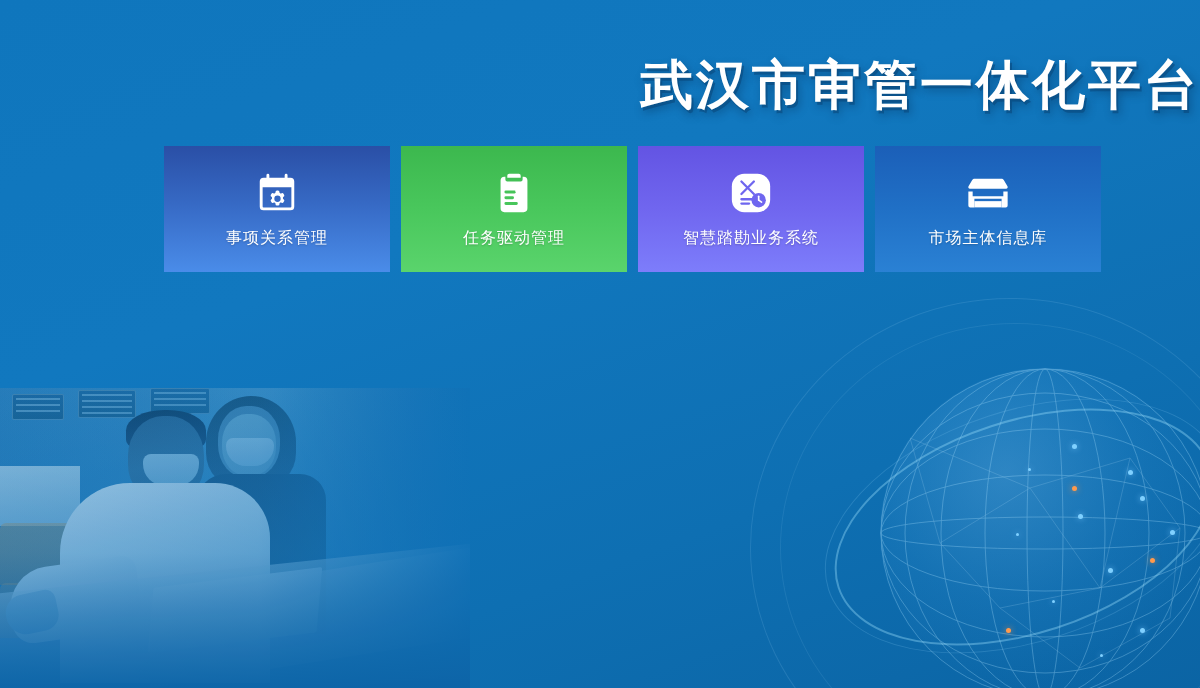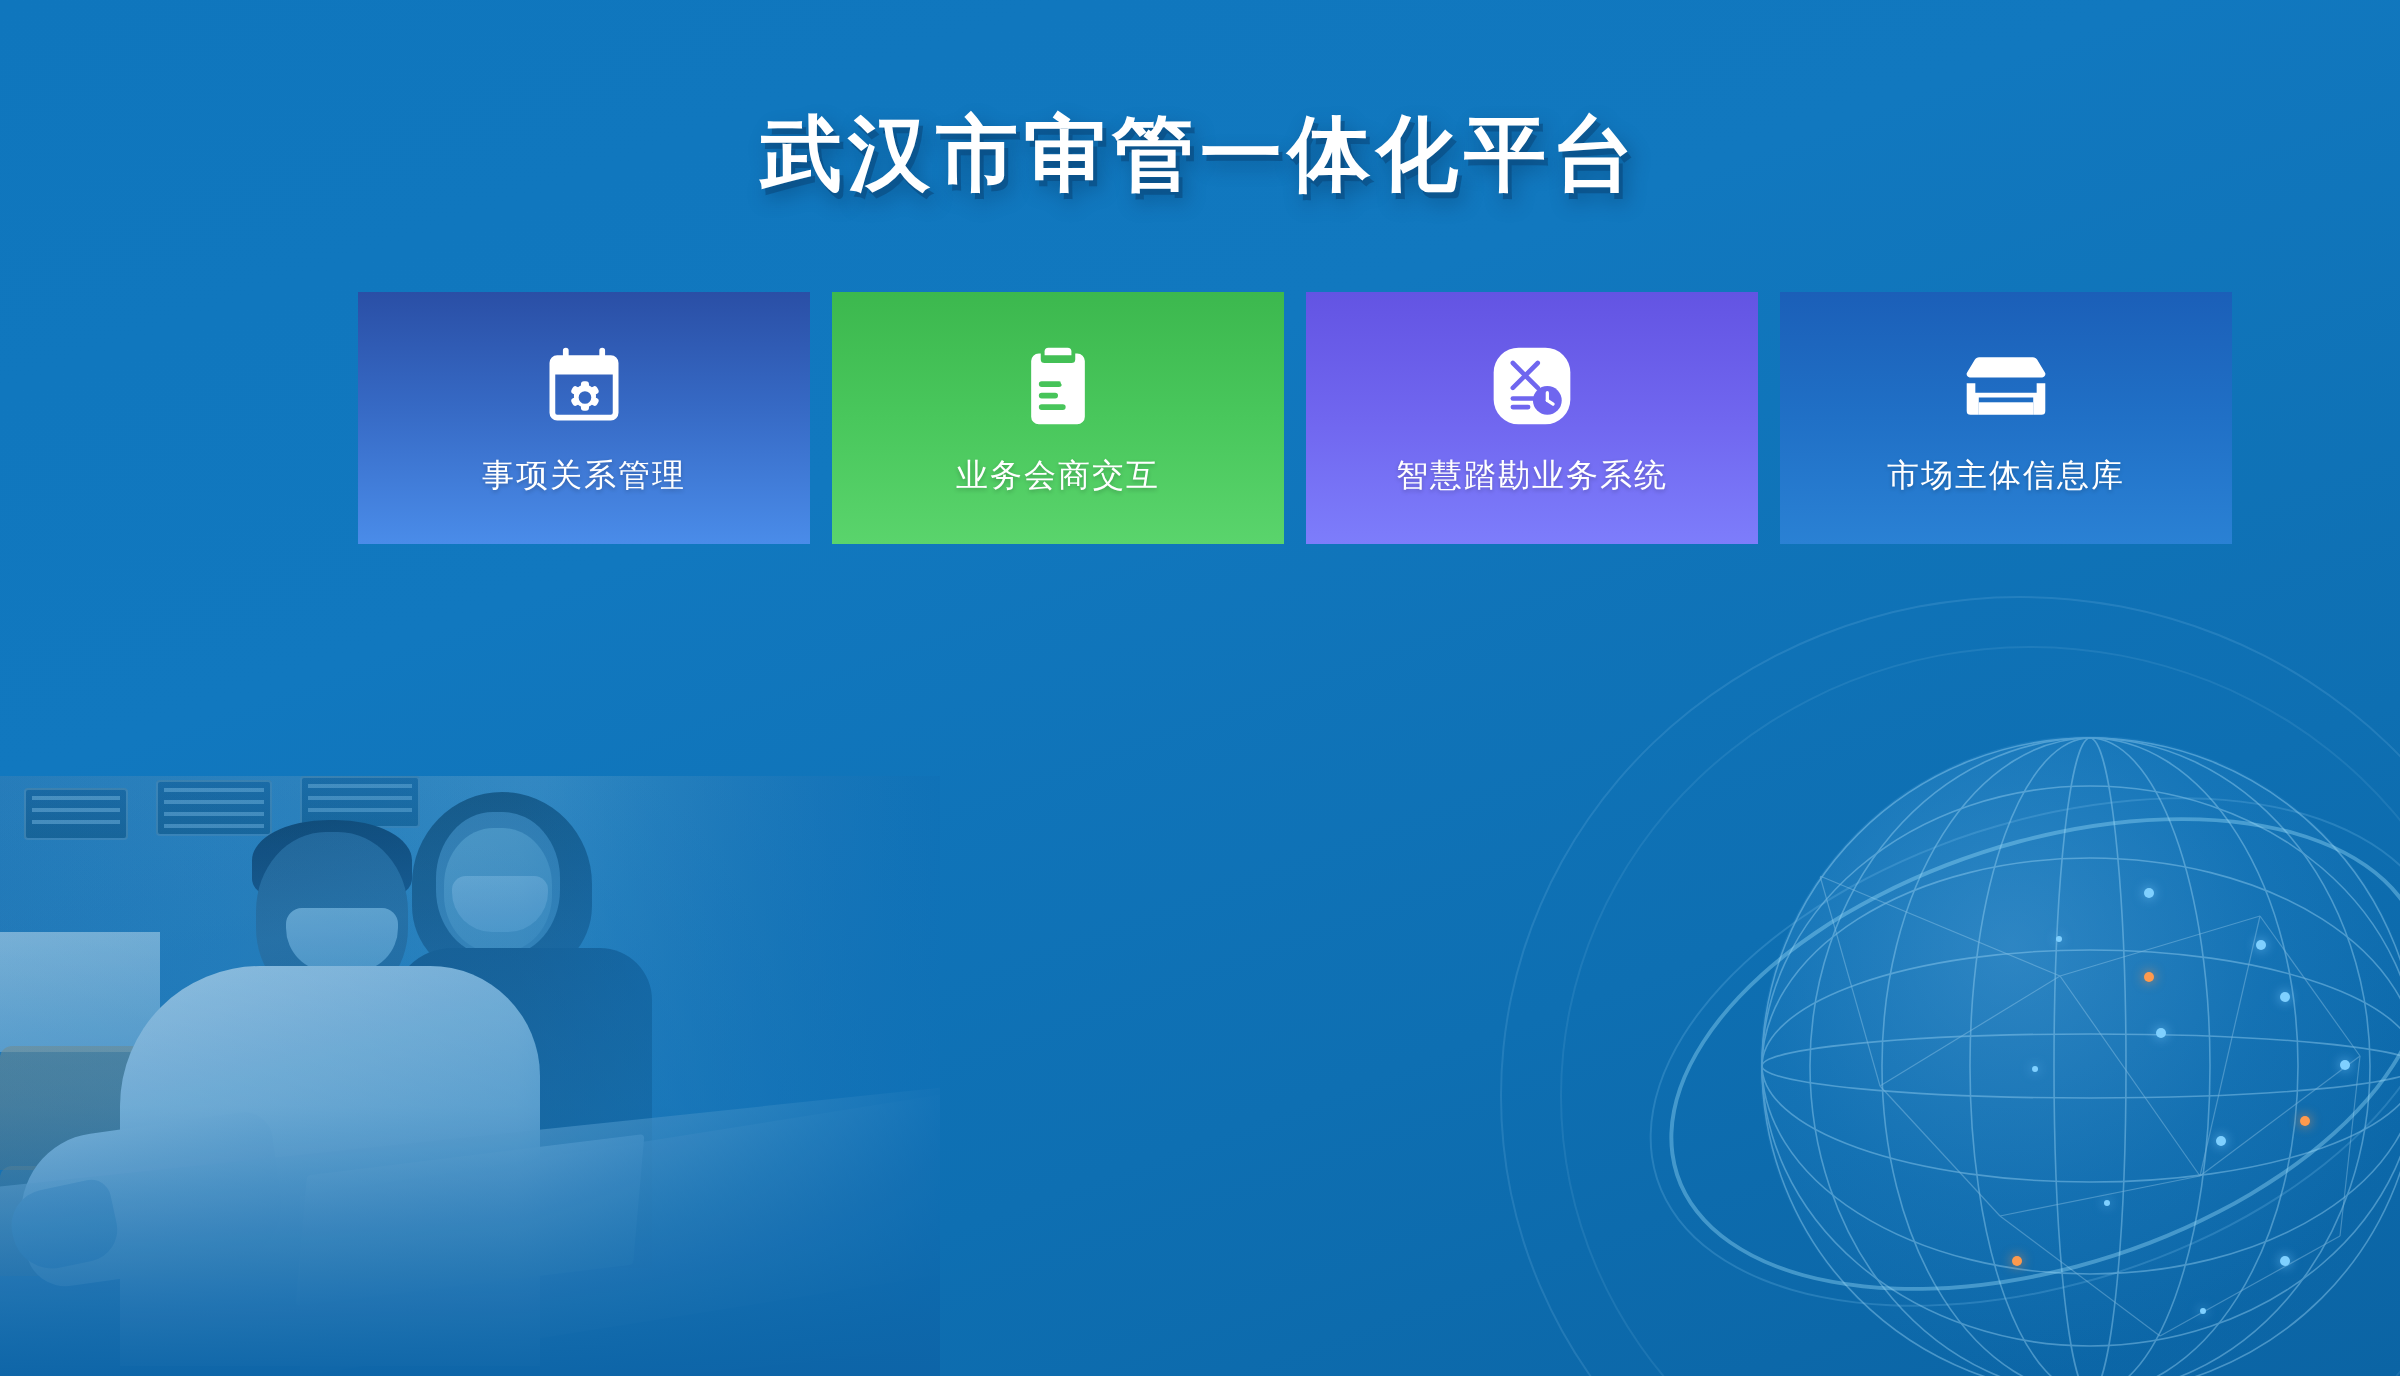--- a/index.html
+++ b/index.html
@@ -200,35 +200,35 @@
     border: 1px solid rgba(150,205,240,.12); border-radius: 50%;
   }
   .dot { position:absolute; width:5px; height:5px; border-radius:50%; background:#7fd0ff; box-shadow:0 0 6px rgba(120,200,255,.85); }
   .dot.o { background:#ff9a4d; box-shadow:0 0 6px rgba(255,150,70,.8); }
   .dot.sm { width:3px; height:3px; }
 
   
   .title {
     position: absolute;
     left: 0; right: 0; top: 50px;
-    text-align: center;
-    font-size: 41px;
+    text-align: right;
+    font-size: 53px;
     font-weight: 700;
     letter-spacing: 3px;
     color: #ffffff;
     text-shadow:
       2px 3px 0 rgba(10,70,120,.55),
       3px 5px 10px rgba(5,45,85,.45);
     z-index: 5;
   }
 
   
   .grid {
     position: absolute;
-    left: 179px; top: 146px;
+    left: 164px; top: 146px;
     width: 940px;
     display: grid;
     grid-template-columns: repeat(4, 226px);
     grid-template-rows: 126px 126px;
     gap: 8px 11px;
     z-index: 6;
   }
   .tile {
     position: relative;
     display: flex;
@@ -358,21 +358,21 @@
     </div>
 
     <div class="tile t2">
       <span class="icon">
         <svg viewBox="0 0 48 48" fill="#ffffff" aria-hidden="true">
           <path d="M19 4h10a2 2 0 0 1 2 2v2h-14V6a2 2 0 0 1 2-2z"></path>
           <path d="M34 7h-1v3a2 2 0 0 1-2 2H17a2 2 0 0 1-2-2V7h-1a4 4 0 0 0-4 4v29a4 4 0 0 0 4 4h20a4 4 0 0 0 4-4V11a4 4 0 0 0-4-4zM15.5 21.5h9a1.5 1.5 0 0 1 0 3h-9a1.5 1.5 0 0 1 0-3zm0 6h7a1.5 1.5 0 0 1 0 3h-7a1.5 1.5 0 0 1 0-3zm0 6h11a1.5 1.5 0 0 1 0 3h-11a1.5 1.5 0 0 1 0-3z"></path>
           <path d="M30.5 14.2a1.3 1.3 0 0 0-1.3 1.3v.45c-.4.14-.78.3-1.12.53l-.4-.23a1.3 1.3 0 0 0-1.78.48l-.35.6a1.3 1.3 0 0 0 .48 1.78l.4.23a5.3 5.3 0 0 0 0 1.3l-.4.23a1.3 1.3 0 0 0-.48 1.78l.35.6a1.3 1.3 0 0 0 1.78.48l.4-.23c.34.23.72.4 1.12.53v.45a1.3 1.3 0 0 0 1.3 1.3h.7a1.3 1.3 0 0 0 1.3-1.3v-.45c.4-.14.78-.3 1.12-.53l.4.23a1.3 1.3 0 0 0 1.78-.48l.35-.6a1.3 1.3 0 0 0-.48-1.78l-.4-.23a5.3 5.3 0 0 0 0-1.3l.4-.23a1.3 1.3 0 0 0 .48-1.78l-.35-.6a1.3 1.3 0 0 0-1.78-.48l-.4.23a5.2 5.2 0 0 0-1.12-.53v-.45a1.3 1.3 0 0 0-1.3-1.3h-.7zm.35 4.05a2.55 2.55 0 1 1 0 5.1 2.55 2.55 0 0 1 0-5.1z"></path>
         </svg>
       </span>
-      <span class="label">业务会商交互</span>
+      <span class="label">任务驱动管理</span>
     </div>
 
     <div class="tile t3">
       <span class="icon">
         <svg viewBox="0 0 48 48" aria-hidden="true">
           <rect x="4" y="4" width="40" height="40" rx="13" fill="#ffffff"></rect>
           <g stroke="#6f66ef" stroke-width="2.4" stroke-linecap="round" fill="none">
             <line x1="14" y1="12" x2="27" y2="25"></line>
             <line x1="27" y1="12" x2="14" y2="25"></line>
             <line x1="14" y1="30.5" x2="25" y2="30.5"></line>

